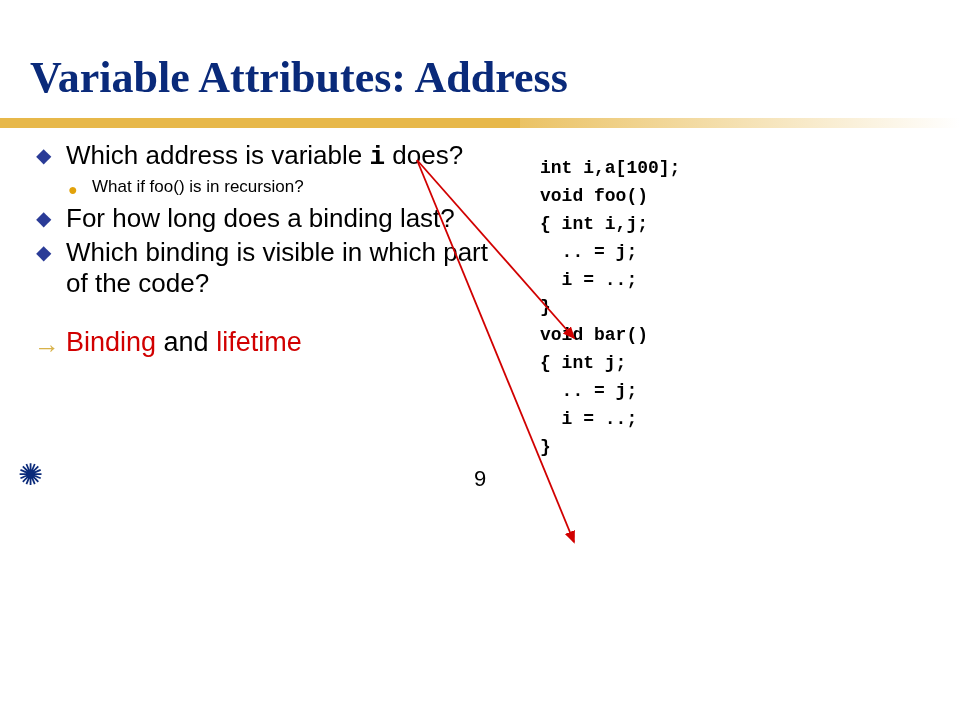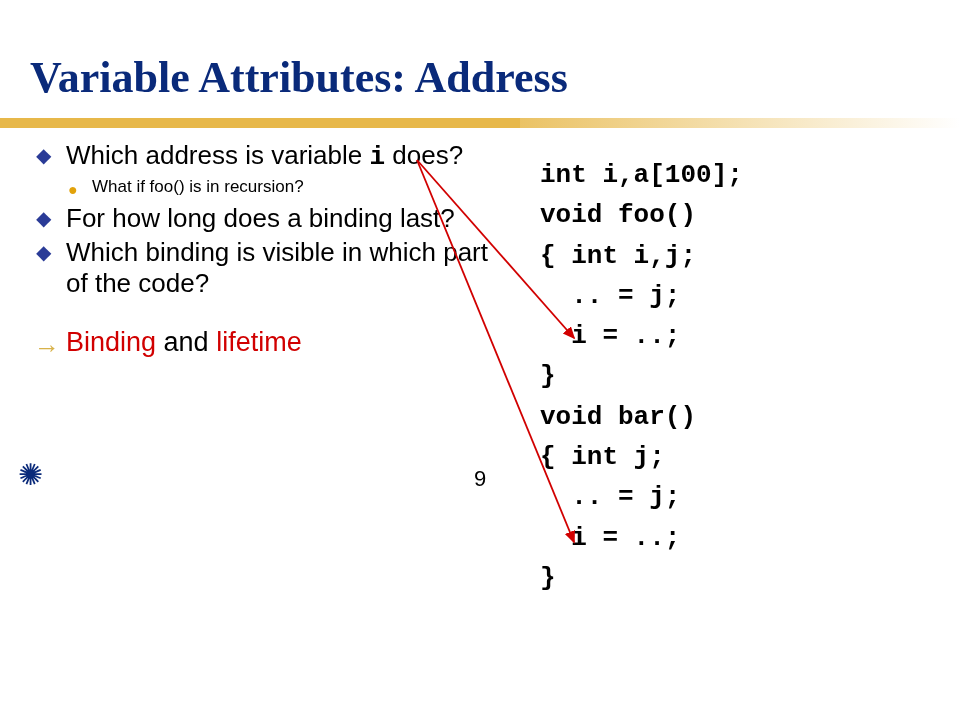--- a/index.html
+++ b/index.html
@@ -91,21 +91,21 @@
   .mono-inline {
     font-family: "Courier New", Courier, monospace;
     font-weight: bold;
   }
   .code {
     position: absolute;
     left: 540px;
     top: 155px;
     font-family: "Courier New", Courier, monospace;
     font-weight: bold;
-    font-size: 26px;
+    font-size: 18px;
     line-height: 1.55;
     white-space: pre;
     color: #000;
   }
   .footer-logo {
     position: absolute;
     left: 18px;
     bottom: 24px;
     display: flex;
     align-items: center;

